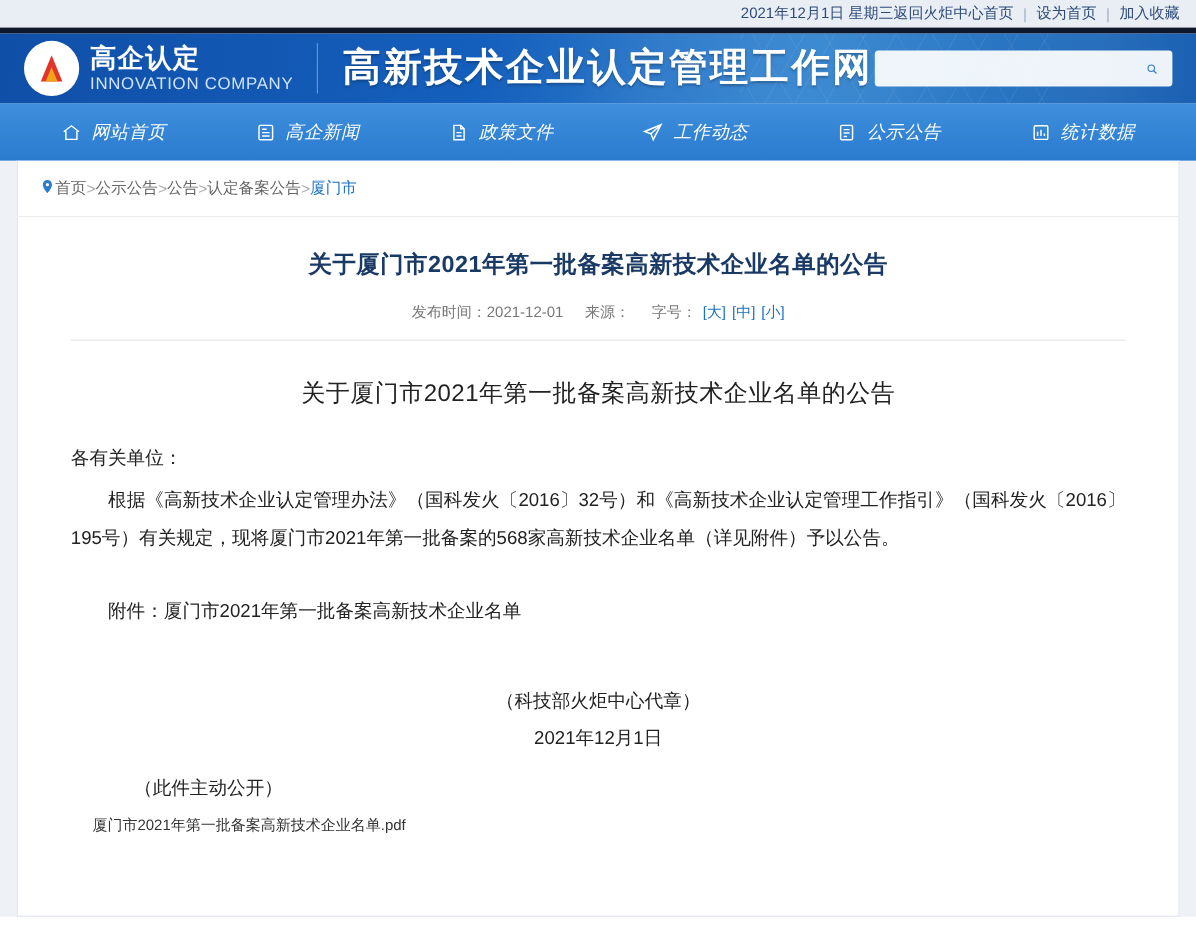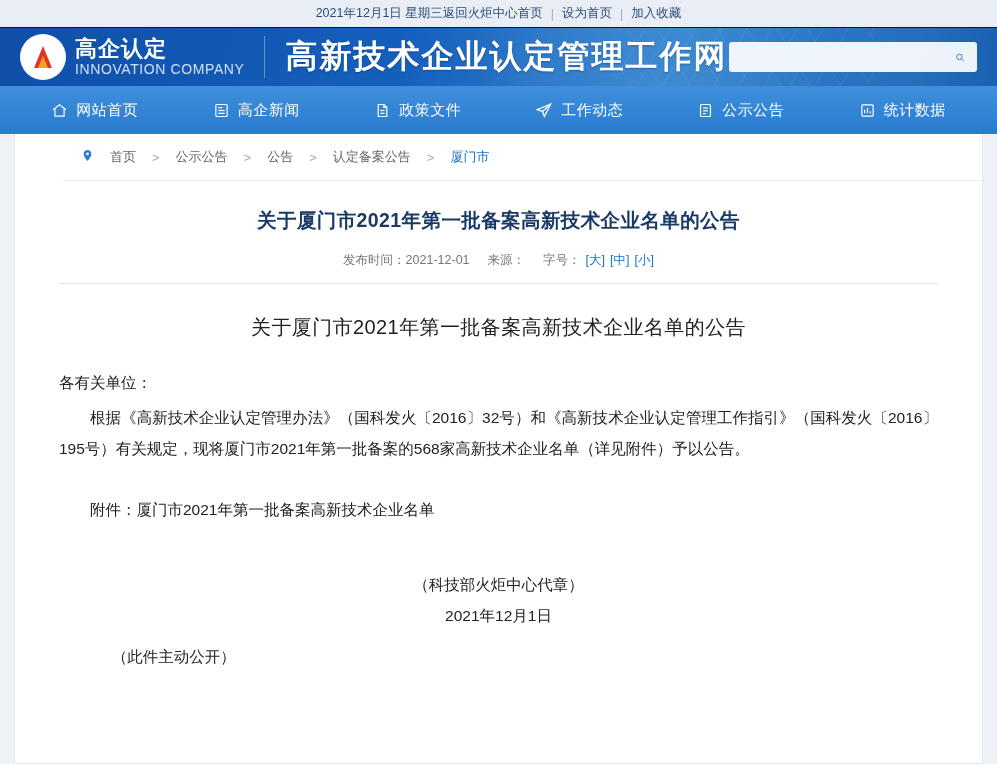--- a/index.html
+++ b/index.html
@@ -10,24 +10,24 @@
     font-family: "Liberation Sans", sans-serif;
     background: #ffffff;
     color: #333;
     overflow: hidden;
   }
 
   
   .topbar {
     height: 28px;
     background: #e9eef5;
-    border-bottom: 1px solid #0f172a;
+    border-bottom: 5px solid #0f172a;
     display: flex;
     align-items: center;
-    justify-content: center;
+    justify-content: flex-end;
     padding: 0 14px;
     font-size: 12.5px;
     color: #2d4a7a;
   }
   .topbar .right { display: flex; align-items: center; gap: 8px; }
   .topbar .right a { color: #2d4a7a; text-decoration: none; }
   .topbar .sep { color: #9fb0c8; }
 
   
   .banner {
@@ -99,20 +99,21 @@
     width: 22px; height: 22px; border:0; background:transparent; cursor:pointer;
     display:flex; align-items:center; justify-content:center;
   }
 
   
   .nav {
     height: 48px;
     background: linear-gradient(180deg, #3f8fdd 0%, #2a7bcf 100%);
     display:flex; align-items:center;
     padding: 0 14px;
+    font-style: italic;
   }
   .nav-item {
     flex: 1;
     display:flex; align-items:center; justify-content:center; gap: 8px;
     color:#ffffff; font-size: 15px; letter-spacing: .5px;
     cursor: pointer; height: 100%;
   }
   .nav-item svg { display:block; }
 
   
@@ -122,25 +123,24 @@
     height: calc(784px - 28px - 78px - 48px);
   }
   .card {
     background: #ffffff;
     border: 1px solid #e2e7ee;
     border-top: 0;
     height: 100%;
     overflow: hidden;
   }
   .crumb {
-    display:flex; align-items:center; gap:16px;
+    display:flex; align-items:center; gap:0;
     font-size: 13px; color:#666;
     padding: 14px 18px;
     border-bottom: 1px solid #ededed;
-    margin-left: 48px;
   }
   .crumb a { color:#666; text-decoration:none; }
   .crumb a.cur { color:#1a72c4; }
   .crumb .gt { color:#aaa; }
   .pin { color:#2a7bcf; }
 
   .article { padding: 26px 44px 0 44px; }
   .headline {
     text-align:center; font-size: 19.5px; font-weight: bold; color:#1a3a66;
     letter-spacing: .4px;
@@ -314,16 +314,19 @@
 
       <div class="p attach">附件：厦门市2021年第一批备案高新技术企业名单</div>
 
       <div class="sign">
         <div>（科技部火炬中心代章）</div>
         <div>2021年12月1日</div>
       </div>
 
       <div class="pubnote">（此件主动公开）</div>
 
+      <div class="filelink">
+        <a href="#">厦门市2021年第一批备案高新技术企业名单.pdf</a>
+      </div>
 
     </div>
   </div>
 </div>
 
 </body></html>

